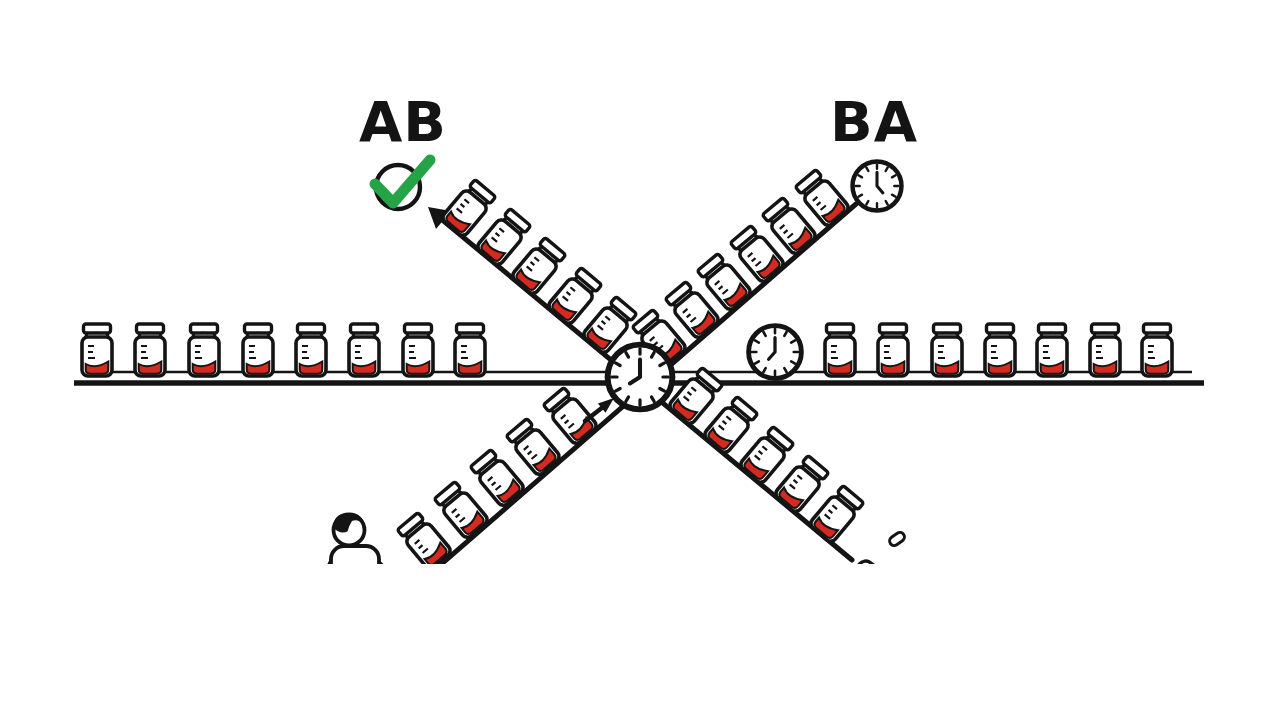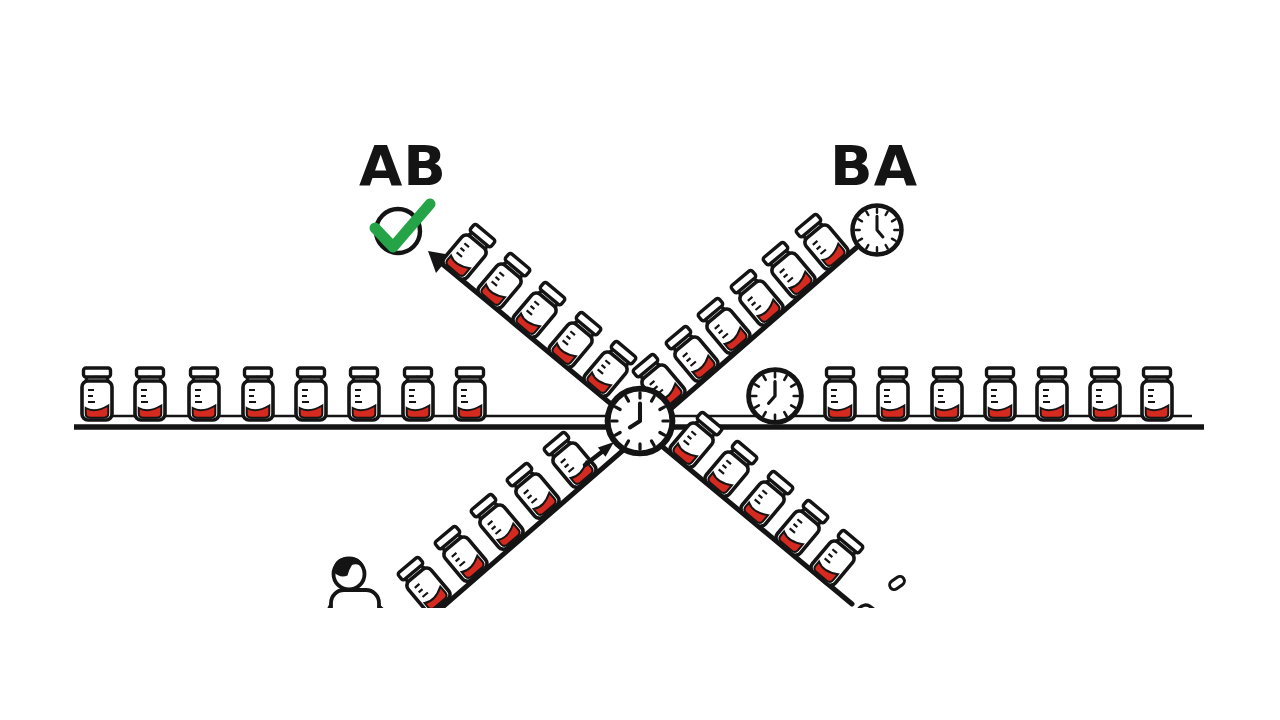--- a/index.html
+++ b/index.html
@@ -1,19 +1,18 @@
 <!DOCTYPE html>
 <html><head>
 <meta charset="utf-8">
 <style>
   html,body{margin:0;padding:0;background:#ffffff;}
   #stage{
     position:relative;width:1280px;height:564px;background:#ffffff;overflow:hidden;
     font-family:"DejaVu Sans","Liberation Sans",sans-serif;
-    margin-top:44px;
   }
   svg{display:block;}
   text.seq-label{
     font-family:"DejaVu Sans","Liberation Sans",sans-serif;
     font-weight:bold;font-size:56px;fill:#141414;letter-spacing:1px;
   }
 </style>
 </head>
 <body>
 

